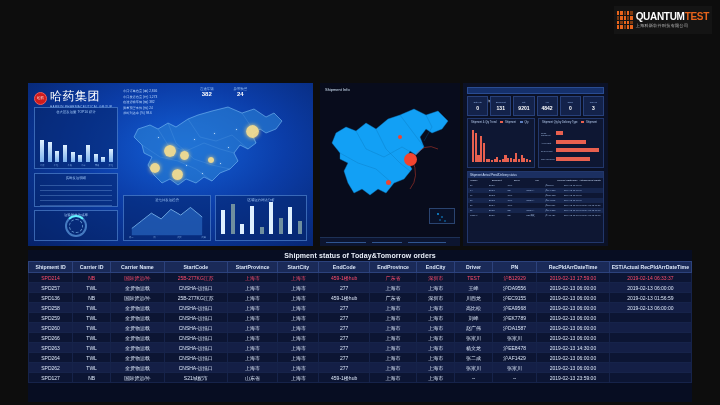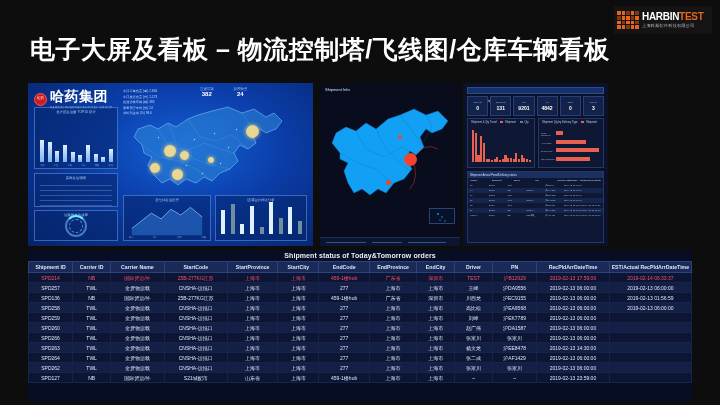--- a/index.html
+++ b/index.html
@@ -33,21 +33,21 @@
   .boards { position:absolute; left:28px; top:83px; width:580px; height:165px; }
 
   
   .board1 { position:absolute; left:0; top:0; width:285px; height:163px;
     background:radial-gradient(ellipse at 55% 40%, #1360d8 0%, #0b3da8 45%, #062268 100%);
     overflow:hidden; }
   .b1-head { position:absolute; left:6px; top:5px; display:flex; align-items:center; gap:3px; }
   .b1-seal { width:13px; height:13px; border-radius:50%; background:#cf1c1c;
     border:1px solid #f05a5a; display:flex; align-items:center; justify-content:center;
     font-size:3.4px; color:#fff; line-height:1; text-align:center; }
-  .b1-brand { font-size:14px; font-weight:bold; color:#ffffff; letter-spacing:.5px; }
+  .b1-brand { font-size:12px; font-weight:normal; color:#ffffff; letter-spacing:.5px; }
   .b1-brand-sub { font-size:3px; color:#9fc6f5; letter-spacing:.4px; }
 
   .b1-kpis { position:absolute; left:95px; top:6px; width:70px; }
   .b1-kpis div { font-size:3.2px; color:#bcd9ff; line-height:1.75; white-space:nowrap; }
 
   .b1-topmet { position:absolute; left:172px; top:4px; display:flex; gap:20px; }
   .b1-topmet .m { text-align:center; }
   .b1-topmet .mt { font-size:3.4px; color:#9ec7fa; }
   .b1-topmet .mv { font-size:6px; color:#ffffff; font-weight:bold; }
 
@@ -172,27 +172,26 @@
         <i></i>
         <i class="dim"></i>
       <i></i>
         <i></i>
         <i class="dim"></i>
         <i></i>
         <i></i>
     </div>
     <div class="logo-txt">
       <div class="logo-main">
-        <span class="w">HARBIN</span><span class="o">TEST</span>
+        <span class="w">QUANTUM</span><span class="o">TEST</span>
       </div>
       <div class="logo-sub">上海科斯软件科技有限公司</div>
     </div>
   </div>
 
-  <div class="slide-title">电子大屏及看板 – 物流控制塔/飞线图/仓库车辆看板</div>
 
   <div class="boards">
 
     <div class="board1">
 
       <div class="b1-head">
         <div class="b1-seal">哈药</div>
         <div>
           <div class="b1-brand">哈药集团</div>
           <div class="b1-brand-sub">HARBIN PHARMACEUTICAL GROUP</div>

